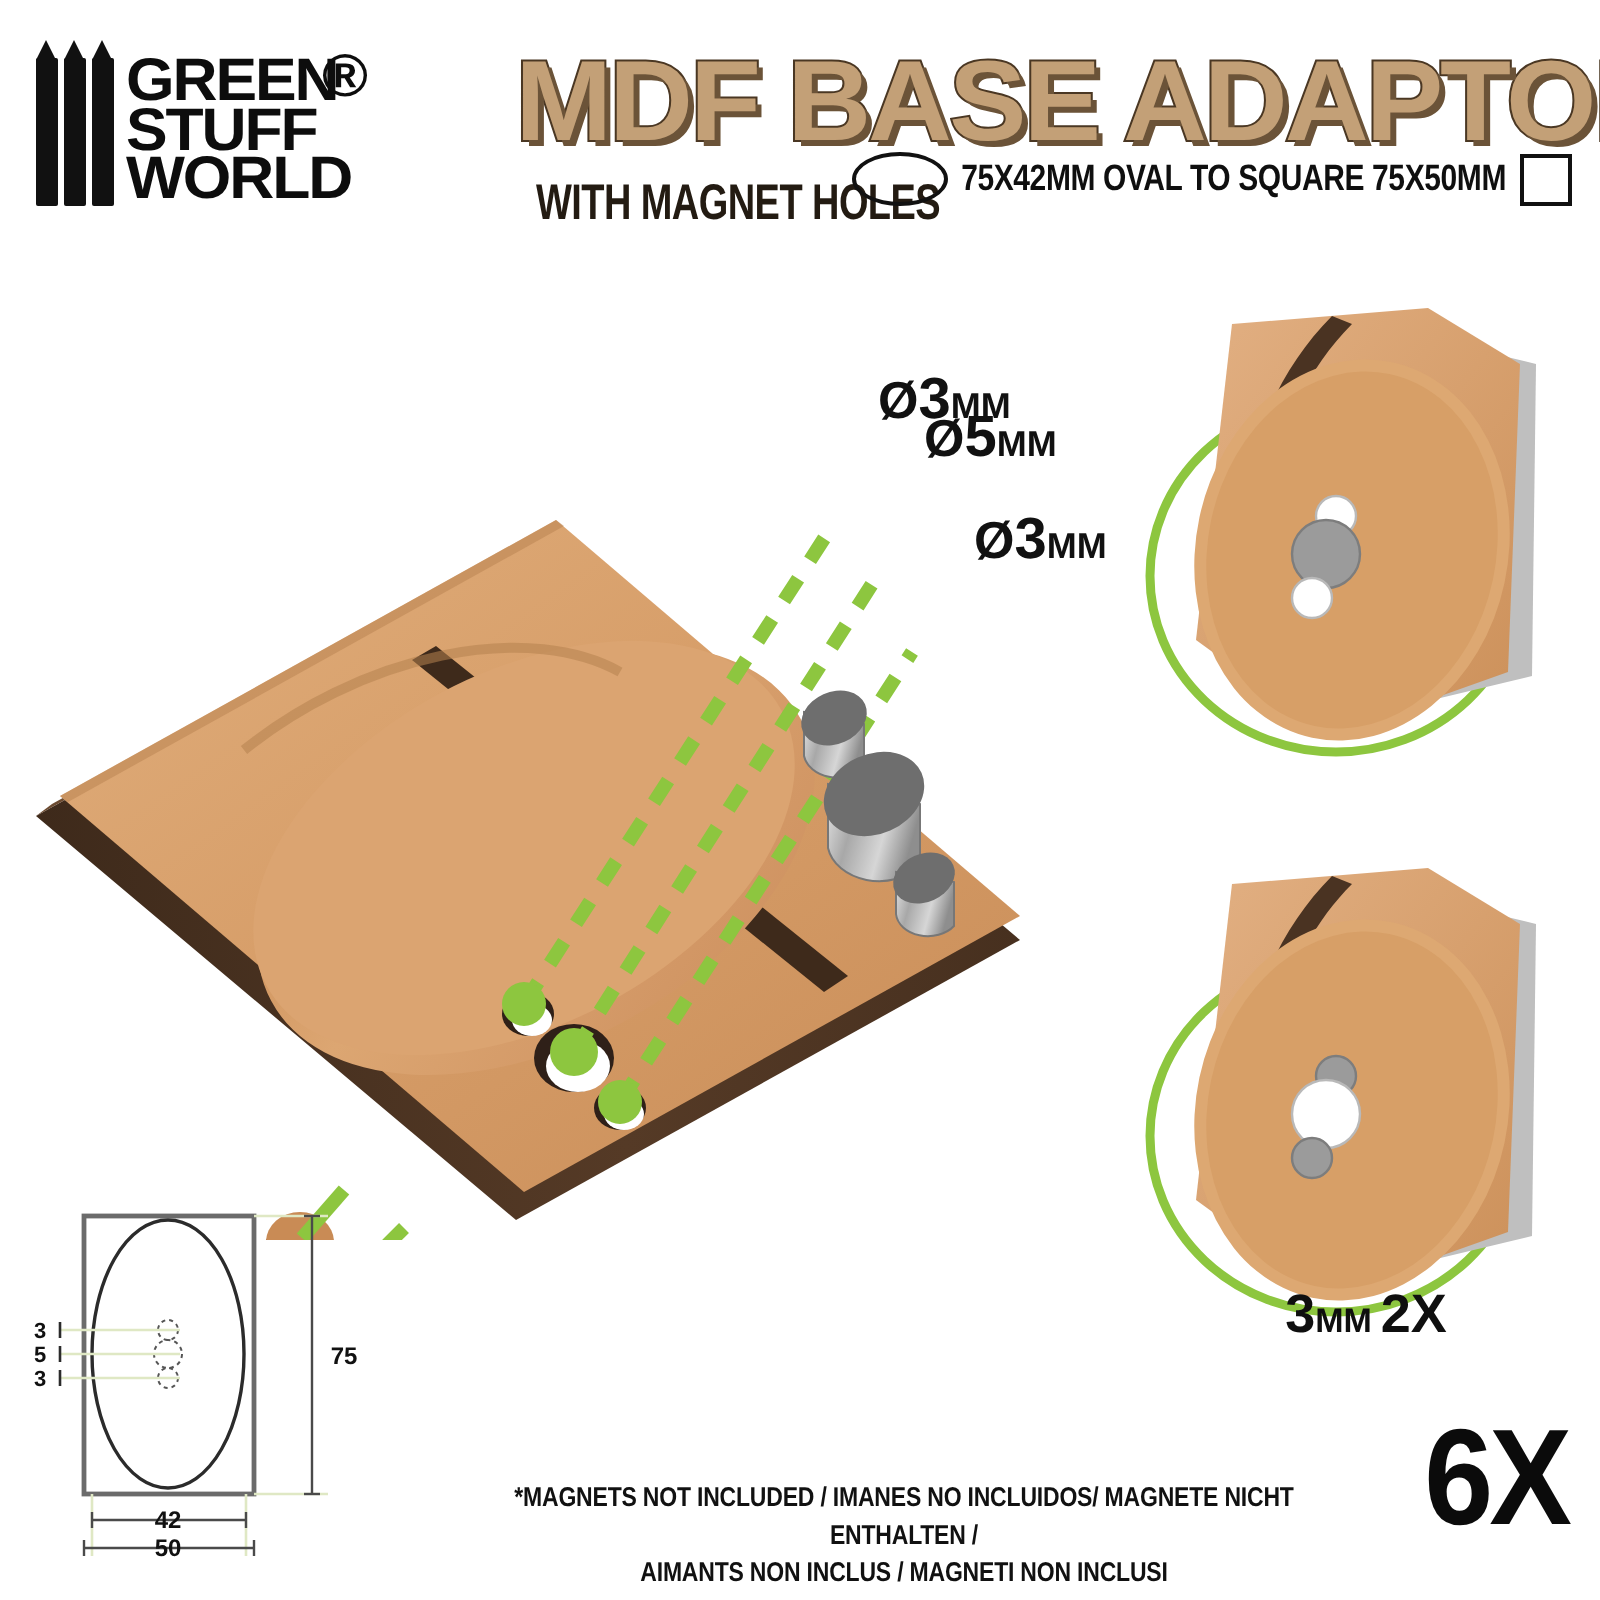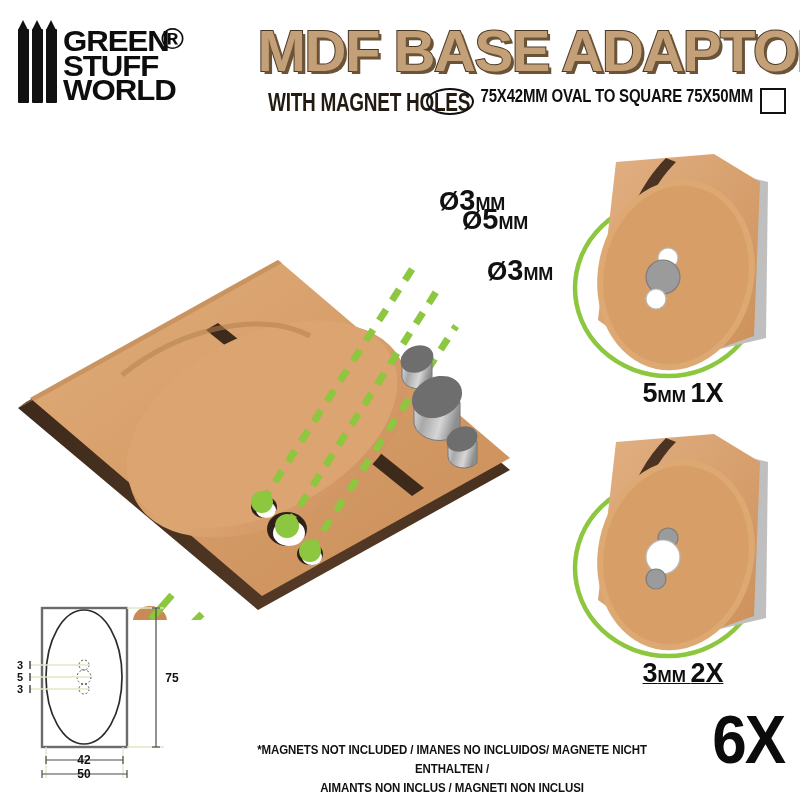--- a/index.html
+++ b/index.html
@@ -24,21 +24,21 @@
 
   .title{position:absolute;left:268px;top:22px;width:520px;height:62px;
     font-weight:bold;font-size:57px;line-height:58px;letter-spacing:-1.5px;color:#C3A077;
     text-align:right;white-space:nowrap;
     -webkit-text-stroke:2px #4a3723;
     paint-order:stroke fill;
     text-shadow:3px 3px 0 #6b5338;
     transform:scaleX(1.02);transform-origin:right;}
   .subtitle{position:absolute;left:268px;top:88px;font-weight:bold;font-size:20px;letter-spacing:-0.3px;
     color:#231b12;transform:scaleY(1.25) scaleX(.95);transform-origin:left top;}
-  .spec-row{position:absolute;right:14px;top:88px;display:flex;gap:7px;}
+  .spec-row{position:absolute;right:14px;top:76px;display:flex;align-items:center;gap:7px;}
   .spec-oval{width:44px;height:23px;border:2.4px solid #111;border-radius:50%;}
   .spec-square{width:22px;height:22px;border:2.4px solid #111;}
   .spec-text{font-weight:bold;font-size:15px;letter-spacing:-0.2px;color:#0f0f0f;
     transform:scaleY(1.22);transform-origin:center;white-space:nowrap;}
 
   
   .hero{position:absolute;left:10px;top:140px;width:520px;height:480px;}
   .callout-label{position:absolute;font-weight:bold;color:#111;white-space:nowrap;margin-top:31px;}
   .callout-label .dia{font-size:26px;}
   .callout-label .num{font-size:29px;}
@@ -203,24 +203,20 @@
 
       <path d="M98,18 C56,60 40,130 62,190 L74,186 C54,130 68,62 108,22 Z" fill="#4A3322"></path>
 
       <ellipse cx="108" cy="135" rx="78" ry="96" fill="#DDA872" transform="rotate(12 108 135)"></ellipse>
       <ellipse cx="108" cy="135" rx="72" ry="90" fill="#D79F67" transform="rotate(12 108 135)"></ellipse>
 
       <circle cx="100" cy="118" r="10" fill="#ffffff" stroke="#b9b9b9" stroke-width="1.2"></circle>
       <circle cx="95" cy="137" r="17" fill="#9B9B9B" stroke="#7d7d7d" stroke-width="1.2"></circle>
       <circle cx="88" cy="159" r="10" fill="#ffffff" stroke="#b9b9b9" stroke-width="1.2"></circle>
     </svg>
-    <div class="panel-label" style="top:238px;">
-      <span class="n">5</span><span class="u">MM</span>
-      <span class="n">1X</span>
-    </div>
   </div>
 
   <div class="panel" style="left:568px;top:420px;">
     <svg width="230" height="250" viewBox="0 0 230 250">
       <defs>
         <linearGradient id="p2top" x1="0" y1="0" x2="1" y2="1">
           <stop offset="0%" stop-color="#E2B083"></stop>
             <stop offset="100%" stop-color="#CC9059"></stop>
         </linearGradient>
       </defs>
@@ -228,21 +224,21 @@
       <polygon points="150,30 200,42 198,198 148,210" fill="#BFBFBF"></polygon>
       <path d="M48,22 L146,14 L192,42 L186,196 L96,228 L30,180 Z" fill="url(#p2top)"></path>
       <path d="M98,18 C56,60 40,130 62,190 L74,186 C54,130 68,62 108,22 Z" fill="#4A3322"></path>
       <ellipse cx="108" cy="135" rx="78" ry="96" fill="#DDA872" transform="rotate(12 108 135)"></ellipse>
       <ellipse cx="108" cy="135" rx="72" ry="90" fill="#D79F67" transform="rotate(12 108 135)"></ellipse>
 
       <circle cx="100" cy="118" r="10" fill="#9B9B9B" stroke="#7d7d7d" stroke-width="1.2"></circle>
       <circle cx="95" cy="137" r="17" fill="#ffffff" stroke="#b9b9b9" stroke-width="1.2"></circle>
       <circle cx="88" cy="159" r="10" fill="#9B9B9B" stroke="#7d7d7d" stroke-width="1.2"></circle>
     </svg>
-    <div class="panel-label" style="top:238px;text-decoration:underline;">
+    <div class="panel-label" style="top:222px;">
       <span class="n">3</span><span class="u">MM</span>
       <span class="n">2X</span>
     </div>
   </div>
 
   <div class="tech">
     <svg width="200" height="195" viewBox="0 0 200 195">
 
       <rect x="38" y="16" width="85" height="139" fill="none" stroke="#6b6b6b" stroke-width="2.4"></rect>
 

